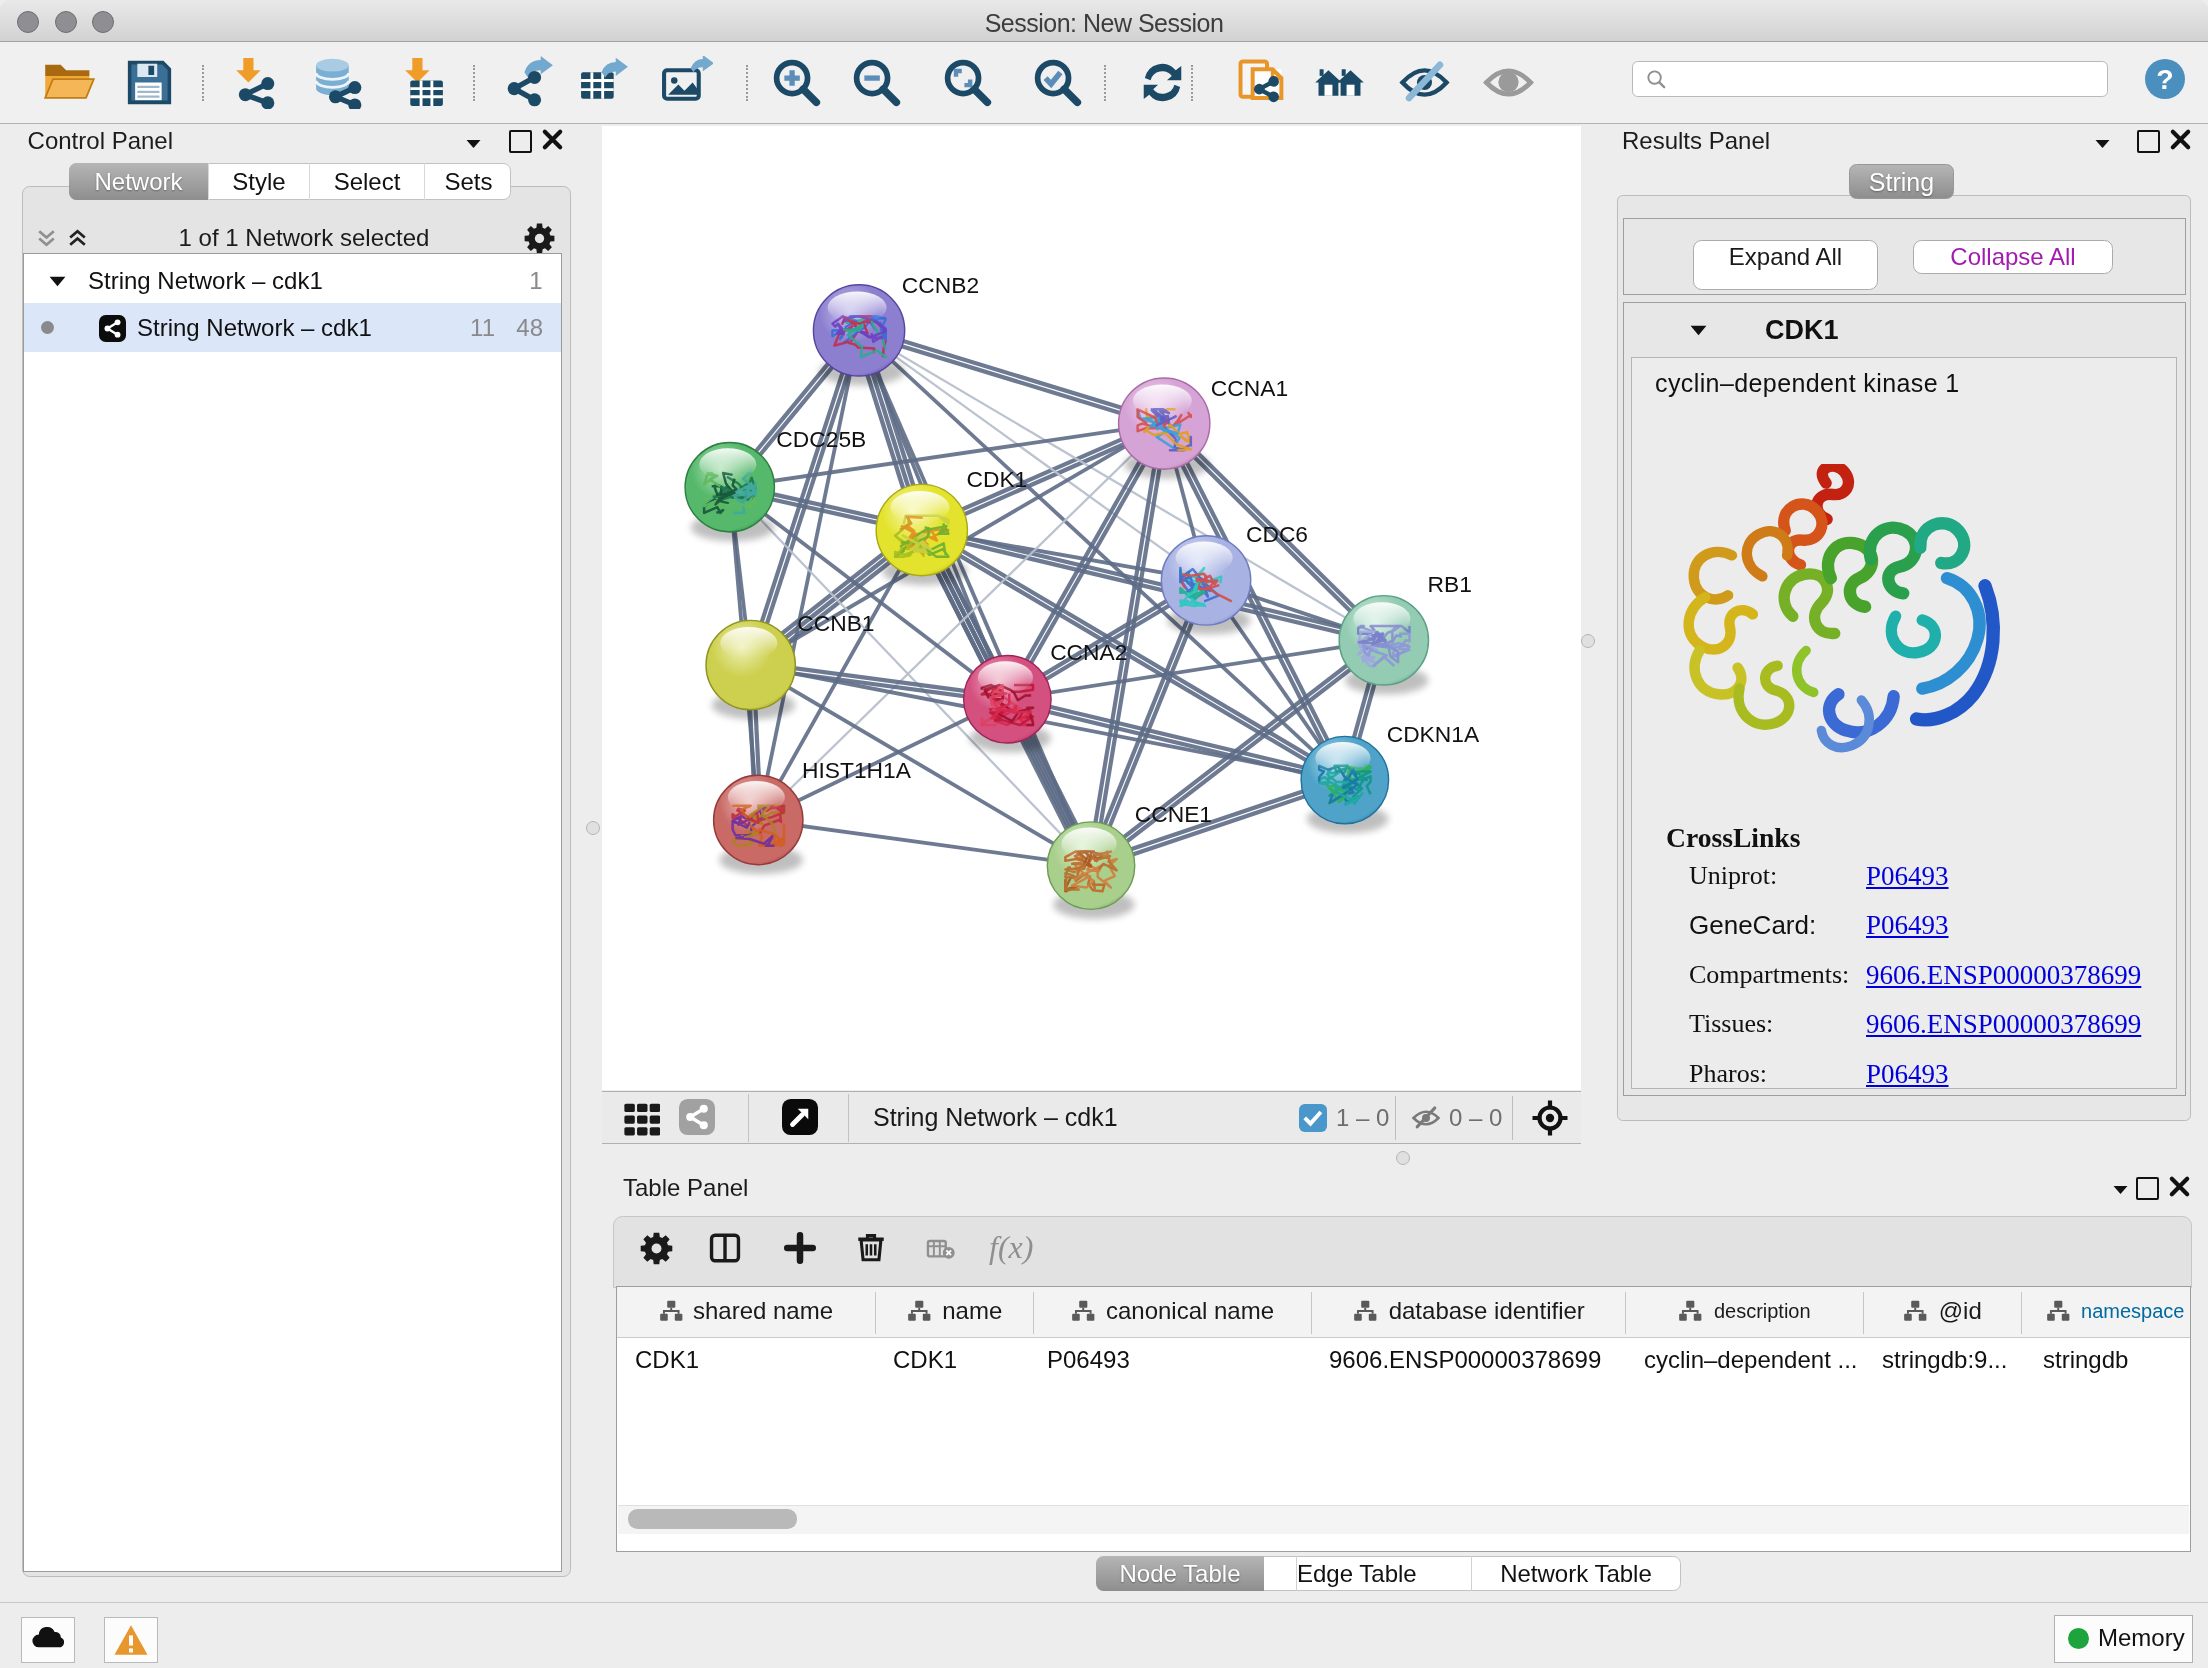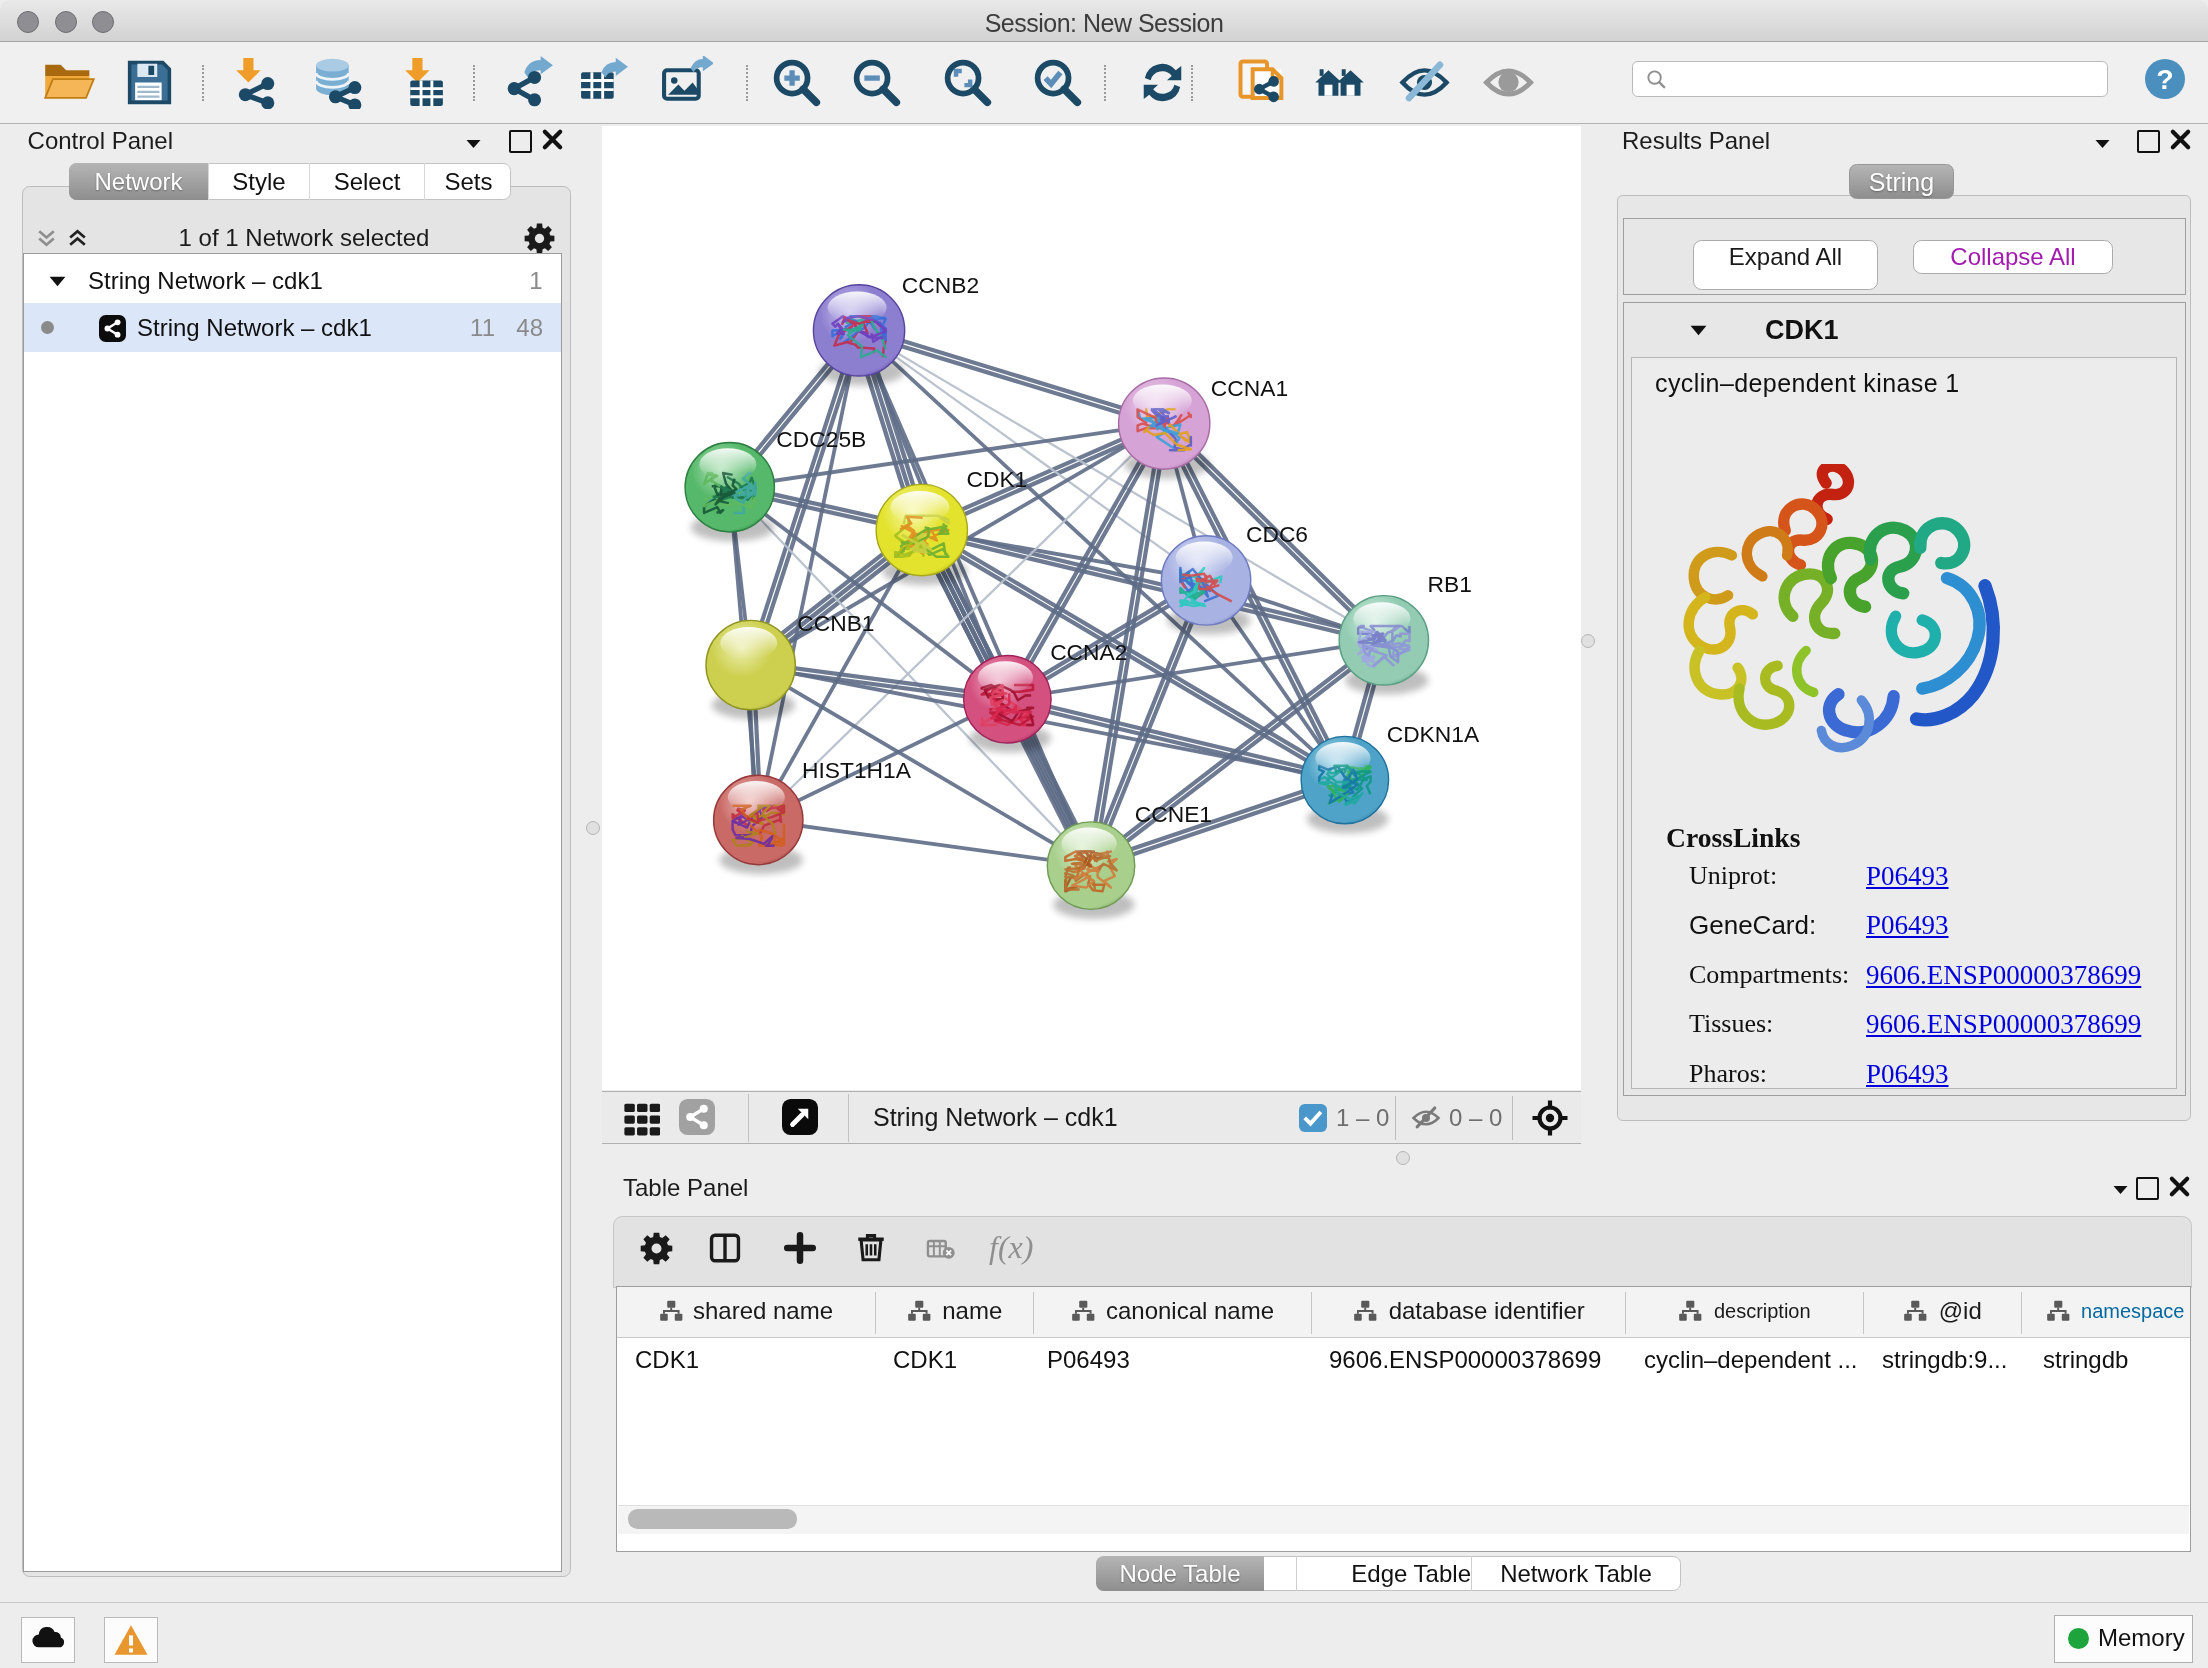--- a/index.html
+++ b/index.html
@@ -810,21 +810,21 @@
 <div class="abs" style="left:893px;top:1346px;font-size:24px;color:#111">CDK1</div>
 <div class="abs" style="left:1047px;top:1346px;font-size:24px;color:#111">P06493</div>
 <div class="abs" style="left:1329px;top:1346px;font-size:24px;color:#111">9606.ENSP00000378699</div>
 <div class="abs" style="left:1644px;top:1346px;font-size:24px;color:#111">cyclin–dependent ...</div>
 <div class="abs" style="left:1882px;top:1346px;font-size:24px;color:#111">stringdb:9...</div>
 <div class="abs" style="left:2043px;top:1346px;font-size:24px;color:#111">stringdb</div>
 <div class="abs" style="left:618px;top:1505px;width:1571px;height:28.5px;background:#f4f4f4;border-top:1px solid #e0e0e0"></div>
 <div class="abs" style="left:628px;top:1509px;width:169px;height:20px;background:#b9b9b9;border-radius:9.5px"></div>
 <div class="abs" style="left:1128px;top:1556px;width:553px;height:35px;background:#fff;border:1px solid #c2c2c2;border-radius:7.6px"></div>
 <div class="abs" style="left:1096px;top:1556px;width:168px;height:35px;background:linear-gradient(#b5b5b5,#8e8e8e);border-radius:7.6px 0 0 7.6px;color:#fff;font-size:24px;text-align:center;line-height:35px;text-shadow:0 1px 1.9px rgba(0,0,0,.35)">Node Table</div>
-<div class="abs" style="left:1296px;top:1556px;width:175px;height:35px;border-left:1px solid #d0d0d0;color:#111;font-size:24px;text-align:right;line-height:35px">Edge Table</div>
+<div class="abs" style="left:1296px;top:1556px;width:175px;height:35px;border-left:1px solid #d0d0d0;color:#111;font-size:24px;text-align:left;line-height:35px">Edge Table</div>
 <div class="abs" style="left:1471px;top:1556px;width:209px;height:35px;border-left:1px solid #d0d0d0;color:#111;font-size:24px;text-align:center;line-height:35px">Network Table</div>
 <div class="abs" style="left:0;top:1602px;width:2208px;height:1px;background:#c9c9c9"></div>
 <div class="abs" style="left:21px;top:1617px;width:54px;height:46px;background:#fcfcfc;border:1px solid #b9b9b9"><svg width="100%" height="100%" viewBox="0 0 24 24">
       <path d="M7,16 a3.5,3.5 0 0 1 0,-7 a4.5,4.5 0 0 1 8.6,-1.4 a3,3 0 0 1 3.4,3 a2.8,2.8 0 0 1 -1,5.4 z" fill="#111"></path>
     </svg></div>
 <div class="abs" style="left:104px;top:1617px;width:54px;height:46px;background:#fcfcfc;border:1px solid #b9b9b9"><svg width="100%" height="100%" viewBox="0 0 24 24">
       <path d="M12,4 L21,20 H3 z" fill="#e8962e"></path>
       <rect x="10.9" y="9.5" width="2.2" height="5.5" fill="#fff"></rect>
       <rect x="10.9" y="16.6" width="2.2" height="2.2" fill="#fff"></rect>
     </svg></div>

